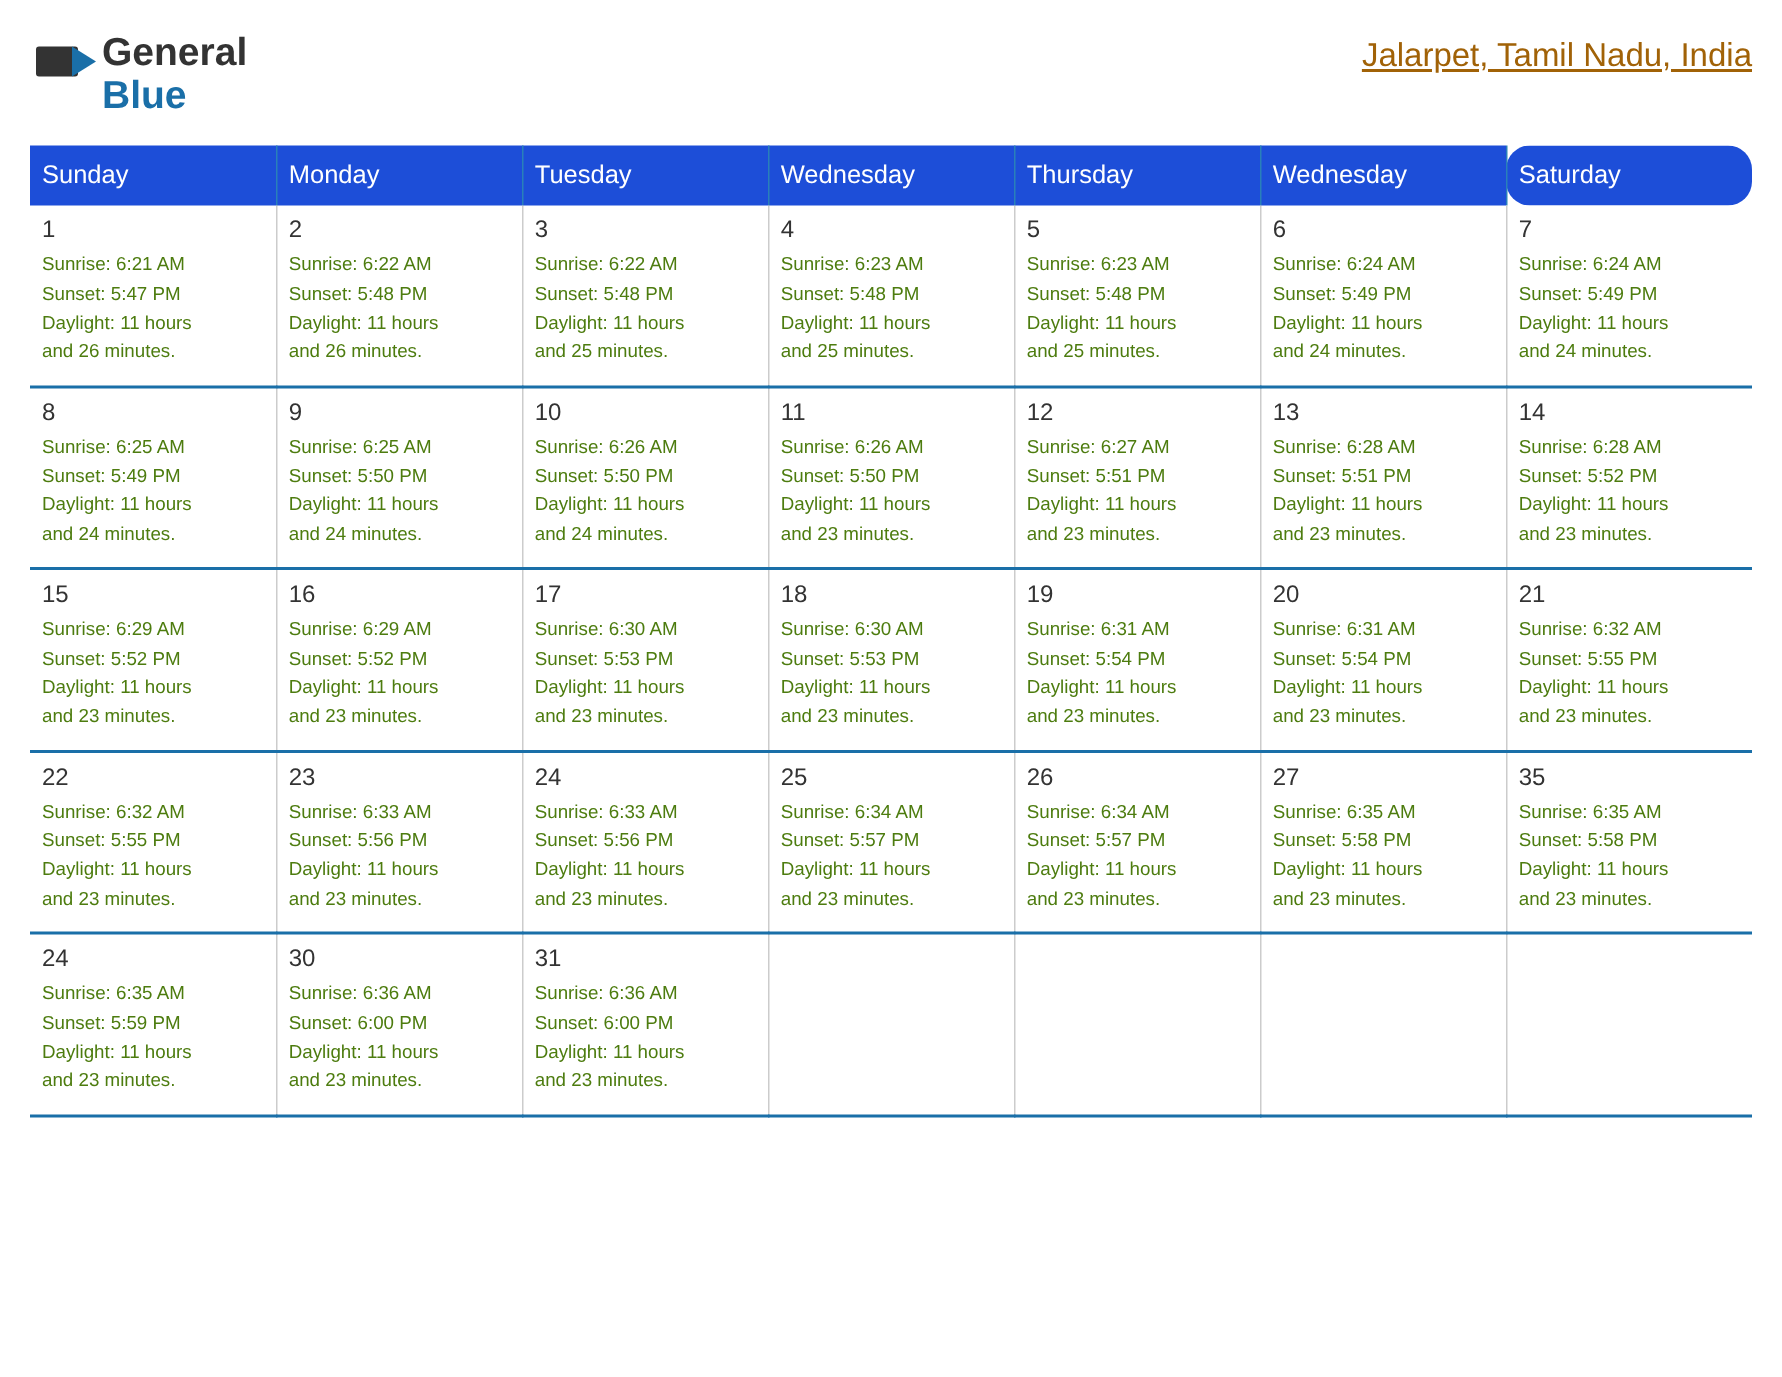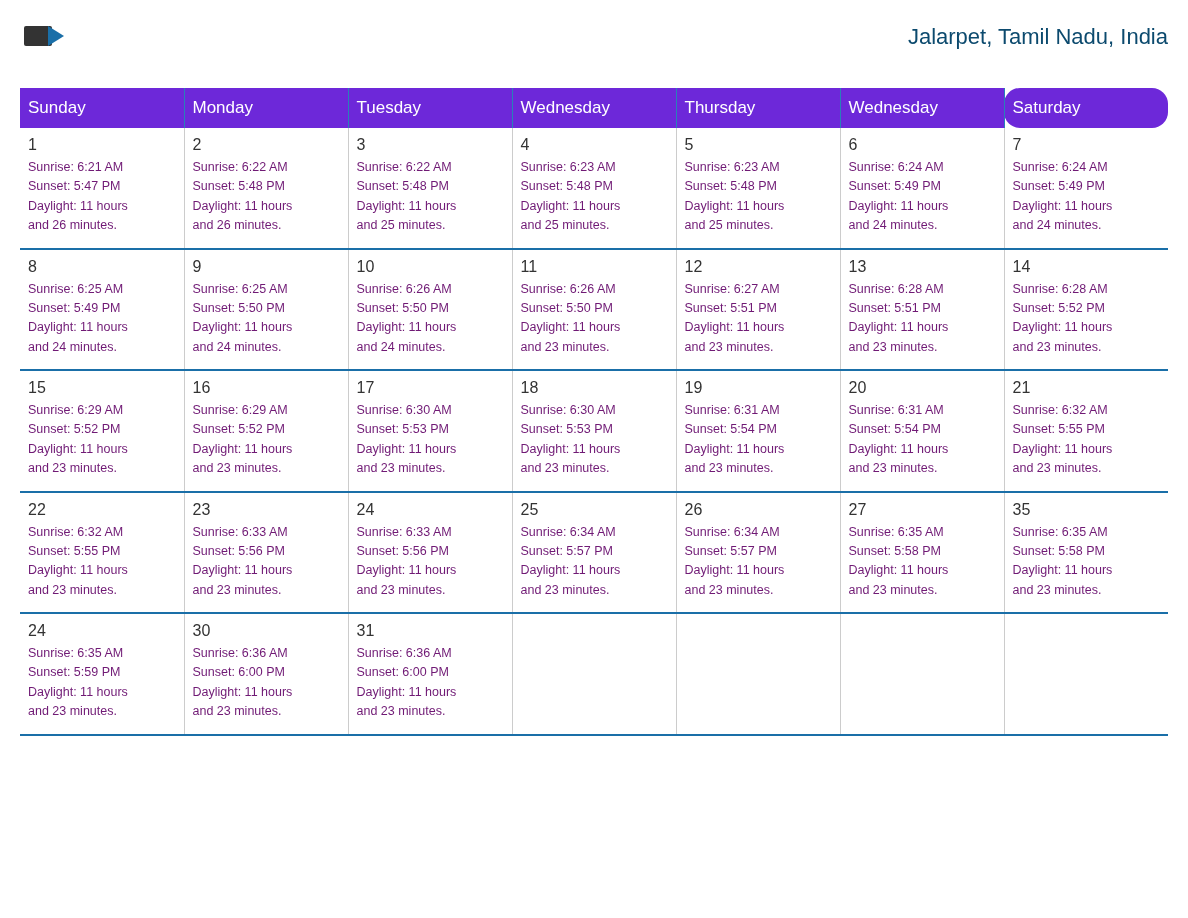--- a/index.html
+++ b/index.html
@@ -23,29 +23,30 @@
     }
     .title-section { text-align: right; }
     .month-title {
       font-size: 52px;
       font-weight: normal;
       color: #222;
       line-height: 1.1;
     }
     .location {
       font-size: 22px;
-      color: #0c4a6e;
+      color: #a16207;
       margin-top: 4px;
+      text-decoration: underline;
     }
     .calendar {
       width: 100%;
       border-collapse: collapse;
     }
     .calendar thead tr {
-      background: #6d28d9;
+      background: #1d4ed8;
       color: #fff;
     }
     .calendar thead th {
       padding: 10px 8px;
       text-align: left;
       font-size: 17px;
       font-weight: normal;
       border-right: 1px solid #2980b9;
     }
     .calendar thead th:last-child { border-right: none; border-radius: 16px; }
@@ -65,40 +66,44 @@
     .day-number {
       font-size: 16px;
       font-weight: normal;
       color: #333;
       display: block;
       margin-bottom: 4px;
     }
     .day-info {
       font-size: 12.5px;
       line-height: 1.55;
-      color: #701a75;
+      color: #4d7c0f;
     }
     .empty-cell { background: #fff; }
     .logo-wrapper {
       display: flex;
       flex-direction: row;
       align-items: center;
       gap: 0px;
     }
   </style>
 </head>
 <body>
 
 <div class="header">
   <div class="logo">
     <div class="logo-wrapper">
       <svg width="48" height="48" viewBox="0 0 48 48">
         <rect x="4" y="6" width="28" height="20" rx="2" fill="#333"></rect>
         <polygon points="28,6 44,16 28,26" fill="#1a6fa8"></polygon>
       </svg>
+      <div>
+        <div style="font-size:26px;font-weight:bold;color:#333;line-height:1.1;">General</div>
+        <div style="font-size:26px;font-weight:bold;color:#1a6fa8;line-height:1.1;">Blue</div>
+      </div>
     </div>
   </div>
   <div class="title-section">
     <div class="location">Jalarpet, Tamil Nadu, India</div>
   </div>
 </div>
 
 <table class="calendar">
   <thead>
     <tr>

